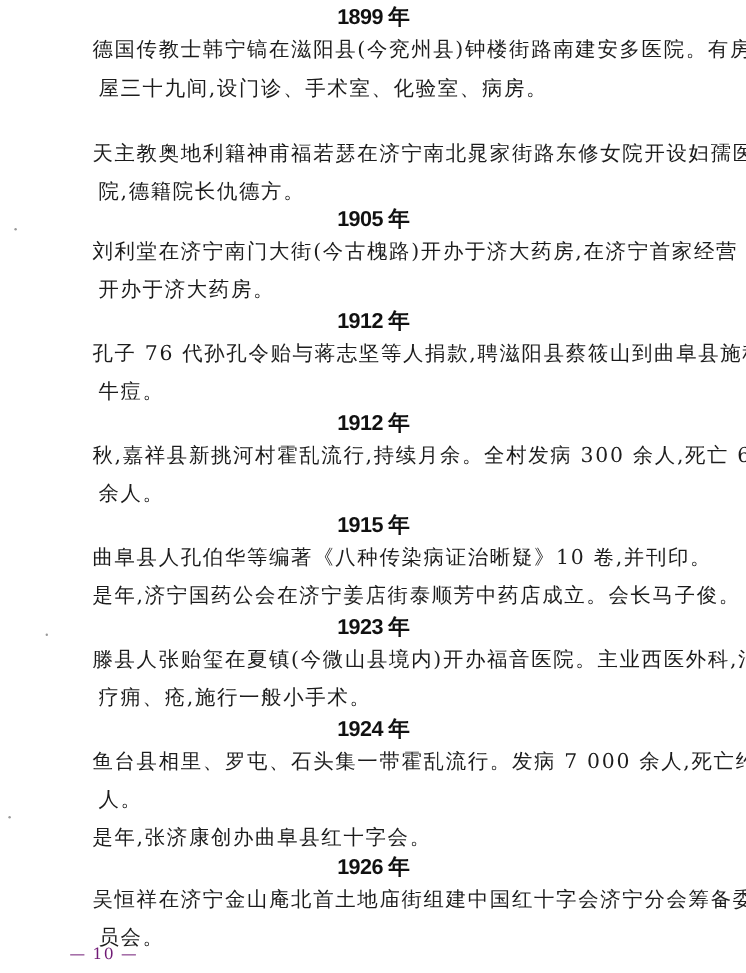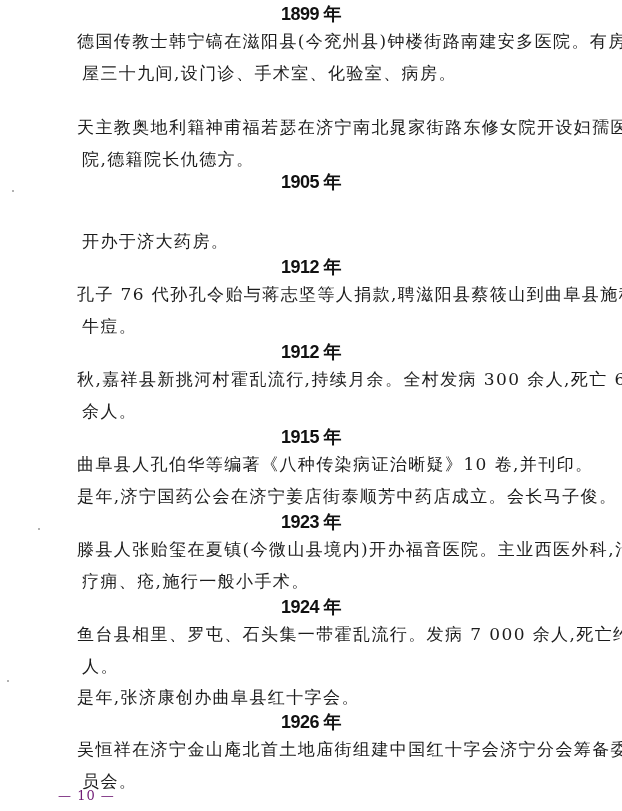--- a/index.html
+++ b/index.html
@@ -33,20 +33,21 @@
 <div class="page">
 
   <div class="year" style="top:2px">1899 年</div>
   <div class="line ind" style="top:30px">德国传教士韩宁镐在滋阳县(今兖州县)钟楼街路南建安多医院。有房</div>
   <div class="line cont" style="top:62px">屋三十九间,设门诊、手术室、化验室、病房。</div>
 
   <div class="line ind" style="top:116px">天主教奥地利籍神甫福若瑟在济宁南北晁家街路东修女院开设妇孺医</div>
   <div class="line cont" style="top:148px">院,德籍院长仇德方。</div>
 
   <div class="year" style="top:170px">1905 年</div>
+  <div class="line ind" style="top:198px">刘利堂在济宁南门大街(今古槐路)开办于济大药房,在济宁首家经营</div>
   <div class="line cont" style="top:230px">开办于济大药房。</div>
 
   <div class="year" style="top:255px">1912 年</div>
   <div class="line ind" style="top:283px">孔子 76 代孙孔令贻与蒋志坚等人捐款,聘滋阳县蔡筱山到曲阜县施种</div>
   <div class="line cont" style="top:315px">牛痘。</div>
 
   <div class="year" style="top:340px">1912 年</div>
   <div class="line ind" style="top:368px">秋,嘉祥县新挑河村霍乱流行,持续月余。全村发病 300 余人,死亡 60</div>
   <div class="line cont" style="top:400px">余人。</div>
 

